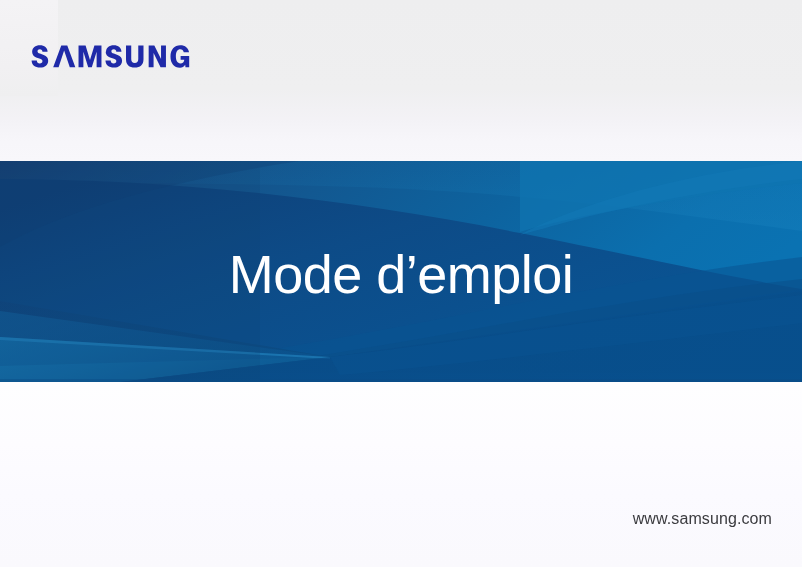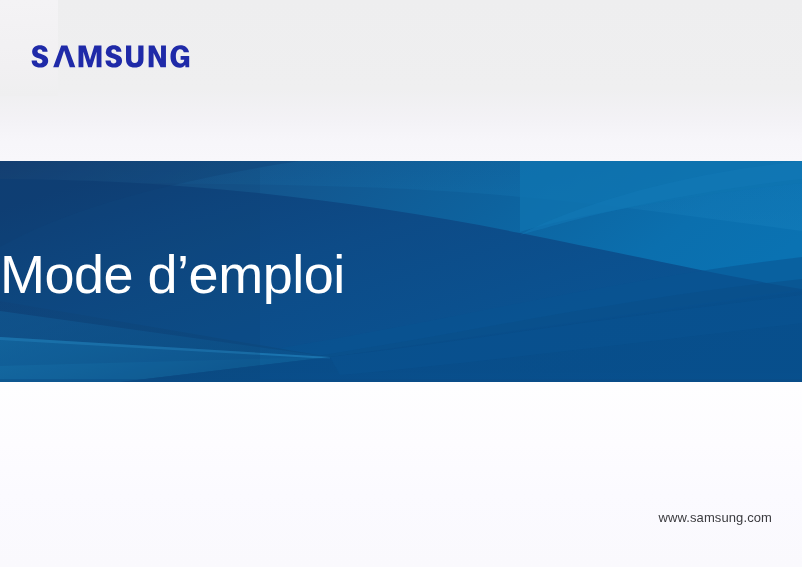--- a/index.html
+++ b/index.html
@@ -69,20 +69,21 @@
   }
 
   .banner-title {
     position: absolute;
     left: 0;
     top: 161px;
     width: 802px;
     height: 221px;
     display: flex;
     align-items: center;
+    justify-content: center;
     pointer-events: none;
   }
   .banner-title span {
     color: #ffffff;
     font-family: "Liberation Sans", sans-serif;
     font-size: 54px;
     font-weight: 400;
     letter-spacing: -0.5px;
     line-height: 1;
     position: relative;
@@ -102,21 +103,21 @@
                 #fbfaff 60%,
                 #faf9fd 100%);
   }
 
   .site-url {
     position: absolute;
     right: 30px;
     top: 510px;
     color: #3b3b3f;
     font-family: "Liberation Sans", sans-serif;
-    font-size: 13px;
+    font-size: 16px;
     letter-spacing: 0.1px;
     white-space: nowrap;
   }
 </style>
 </head>
 <body>
 
 <div class="page">
 
   <div class="header">

